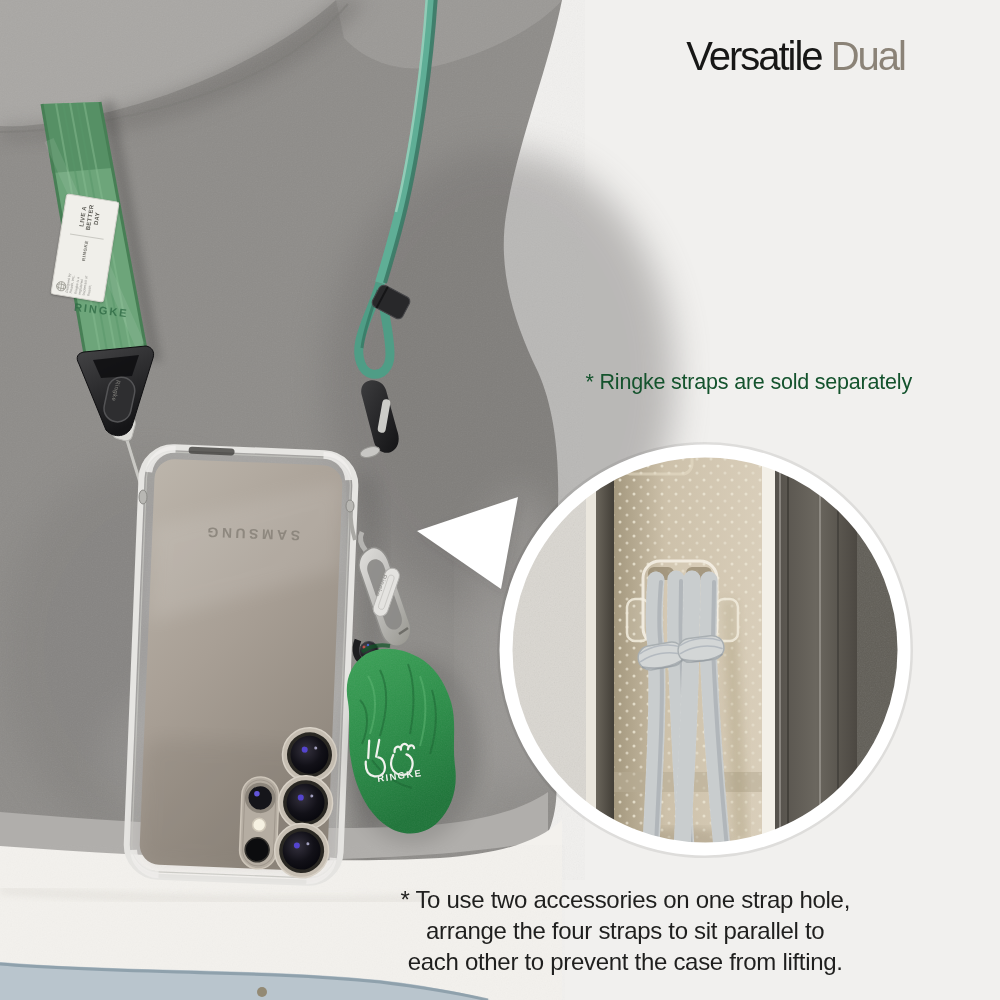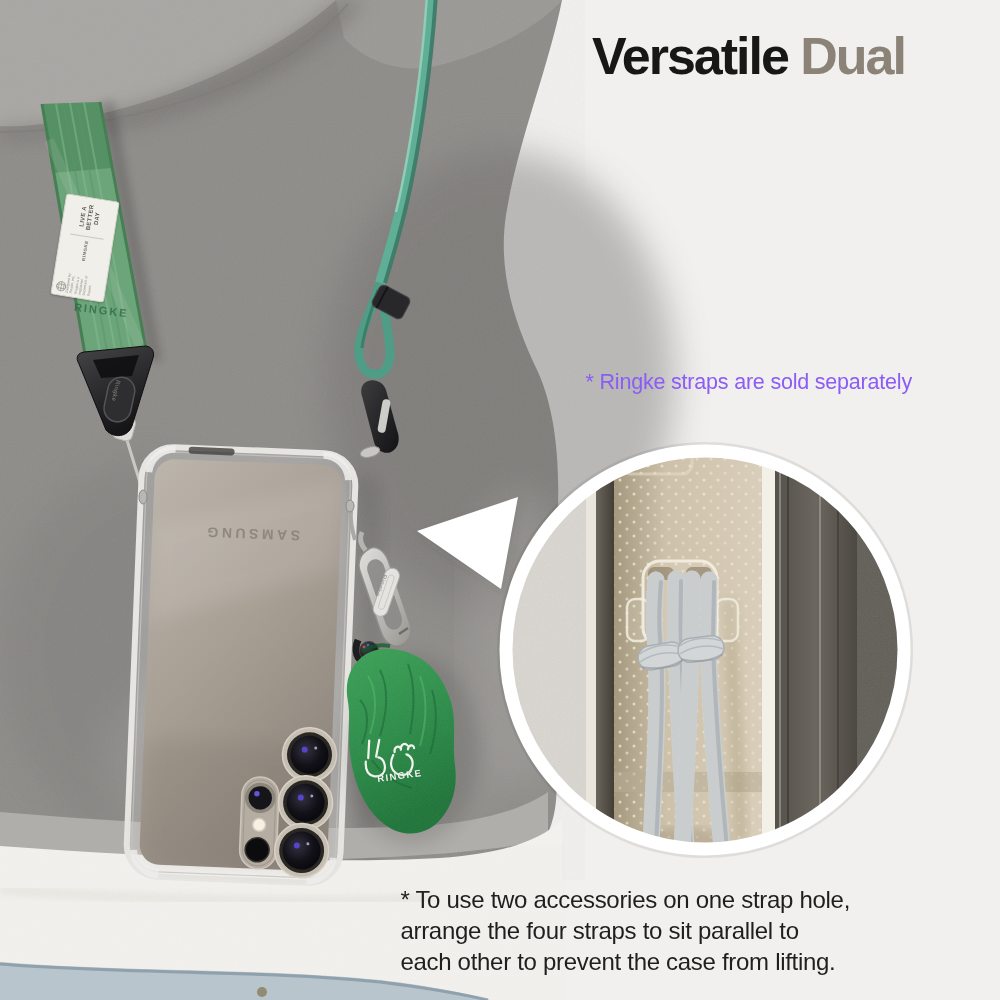--- a/index.html
+++ b/index.html
@@ -1,23 +1,23 @@
 <!DOCTYPE html>
 <html><head>
 <meta charset="utf-8">
 <style>
   html,body{margin:0;padding:0;background:#ddd;}
   .stage{position:relative;width:1000px;height:1000px;overflow:hidden;background:#f1f0ee;font-family:"Liberation Sans",sans-serif;}
   .stage svg{position:absolute;left:0;top:0;}
   .overlay{position:absolute;}
-  .headline{top:14px;right:95px;text-align:right;font-weight:700;font-size:52px;line-height:85px;letter-spacing:-2px;color:#171716;}
+  .headline{top:14px;right:95px;text-align:right;font-weight:400;font-size:40px;line-height:85px;letter-spacing:-2px;color:#171716;}
   .headline .secondary{color:#8b8377;}
   .description{top:201px;right:95px;text-align:right;font-size:29px;line-height:37.5px;letter-spacing:-0.3px;color:#1d1d1c;white-space:pre-line;}
-  .footnote{top:370px;right:88px;text-align:center;font-size:21.5px;color:#8b5cf6;letter-spacing:-0.2px;}
-  .bottom-note{top:884px;right:150px;text-align:left;font-size:24px;line-height:31px;letter-spacing:-0.3px;color:#1f1f1e;white-space:pre-line;}
+  .footnote{top:370px;right:88px;text-align:center;font-size:21.5px;color:#14532d;letter-spacing:-0.2px;}
+  .bottom-note{top:884px;right:150px;text-align:center;font-size:24px;line-height:31px;letter-spacing:-0.3px;color:#1f1f1e;white-space:pre-line;}
   .samsung-brand{left:200px;top:526px;width:104px;text-align:center;font-size:14px;font-weight:700;letter-spacing:3.5px;color:#8a847b;transform:rotate(182deg);opacity:.9;}
   .pouch-brand{left:377px;top:770px;font-size:9.5px;font-weight:700;letter-spacing:1.4px;color:#f4f4f0;transform:rotate(-8deg);text-shadow:0 0 1px rgba(20,90,40,.5);}
   .strap-woven{left:74px;top:304px;font-size:11px;font-weight:700;letter-spacing:2px;color:#2f6b45;transform:rotate(7deg);opacity:.8;}
   .strap-label{left:58px;top:197px;width:52px;height:100px;transform:rotate(9deg);background:#f0efea;border:1px solid #d6d4ce;border-radius:3px;box-shadow:0 1px 2px rgba(0,0,0,.25);display:flex;align-items:center;justify-content:center;}
   .label-inner{transform:rotate(-90deg);width:94px;height:46px;flex:none;display:flex;align-items:center;justify-content:center;gap:3px;}
   .label-legal{font-size:3.5px;line-height:4.3px;color:#8f8e8a;white-space:pre-line;text-align:left;}
   .label-mid{display:flex;flex-direction:column;align-items:center;gap:1px;}
   .label-brand{font-size:4.5px;font-weight:700;letter-spacing:.6px;color:#6f6e68;}
   .label-divider{width:1px;height:34px;background:#c9c8c2;}
   .label-slogan{font-size:6px;font-weight:700;letter-spacing:.3px;color:#5c5b55;width:40px;text-align:center;line-height:7px;}

